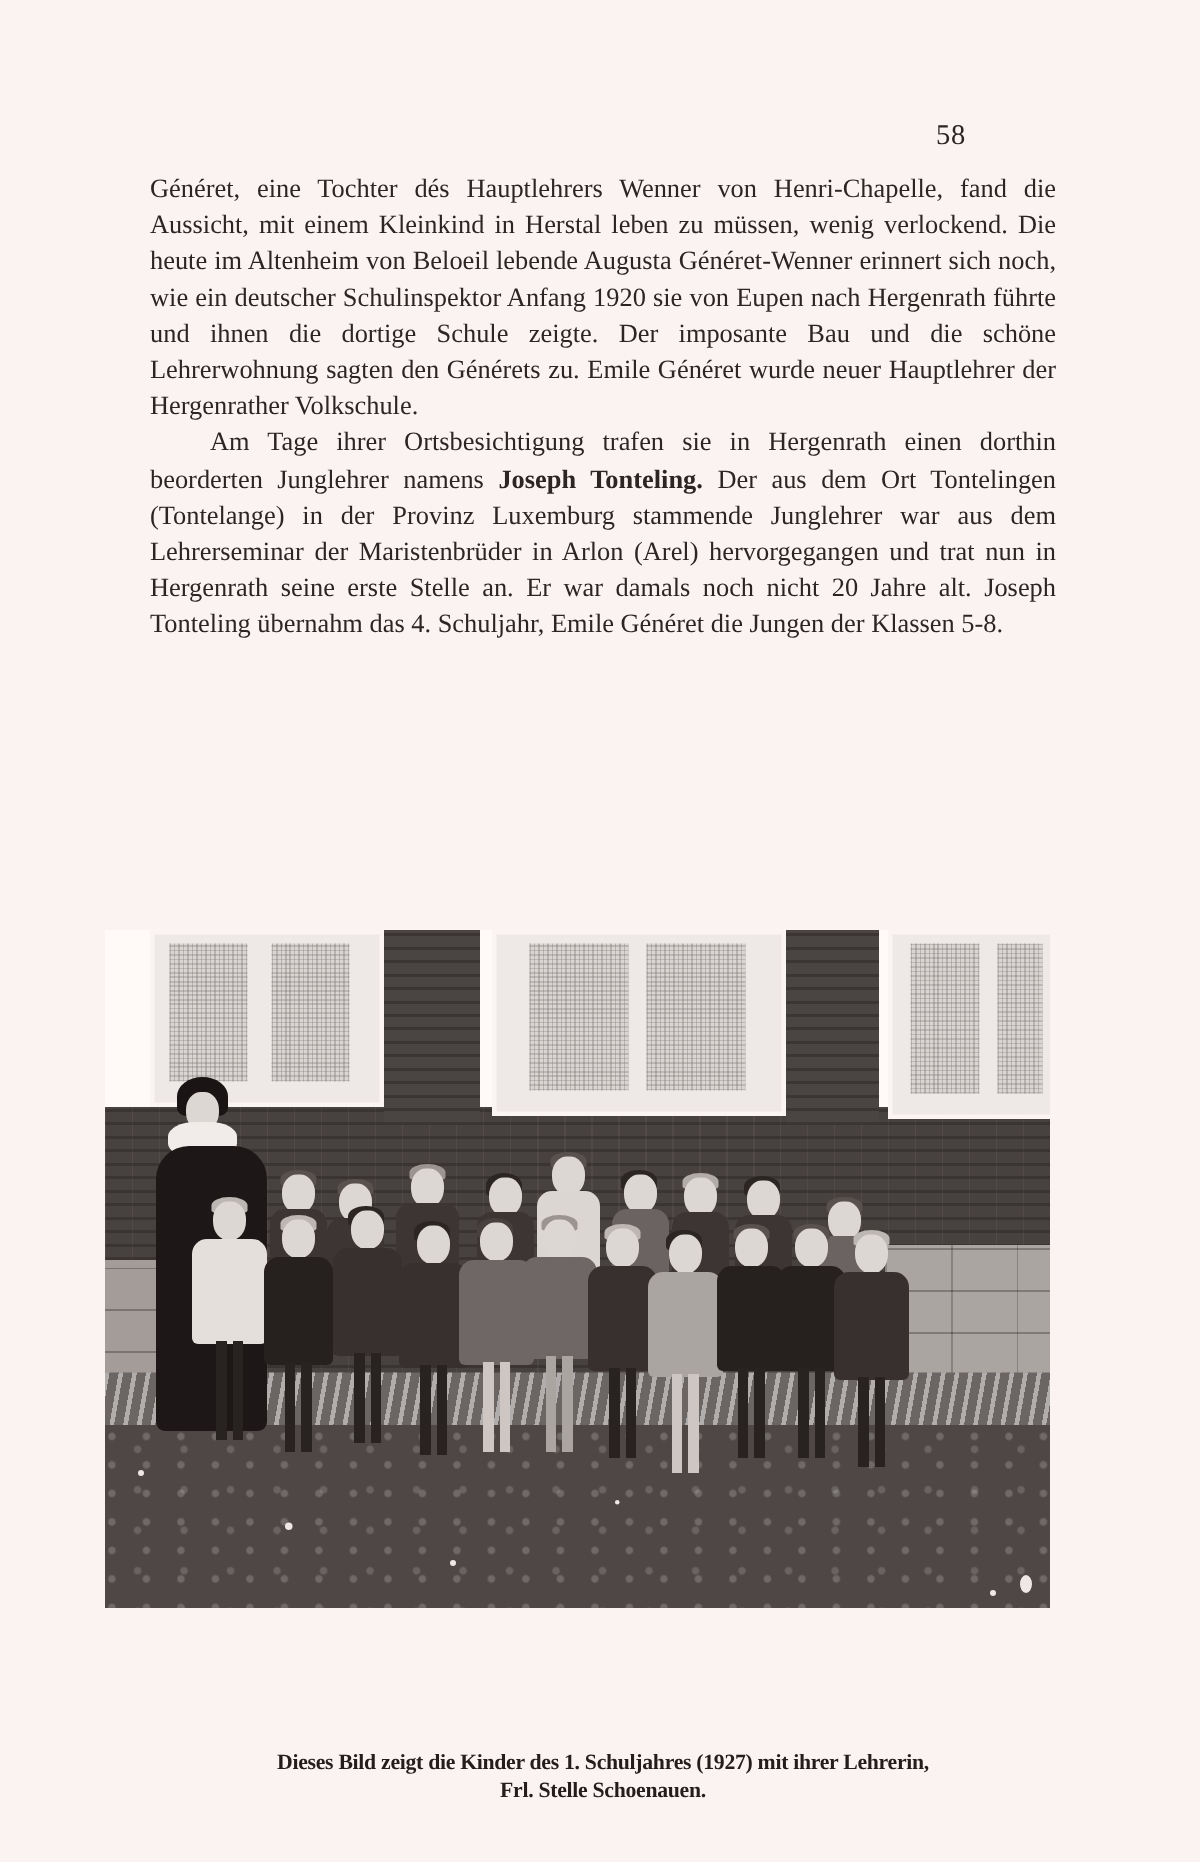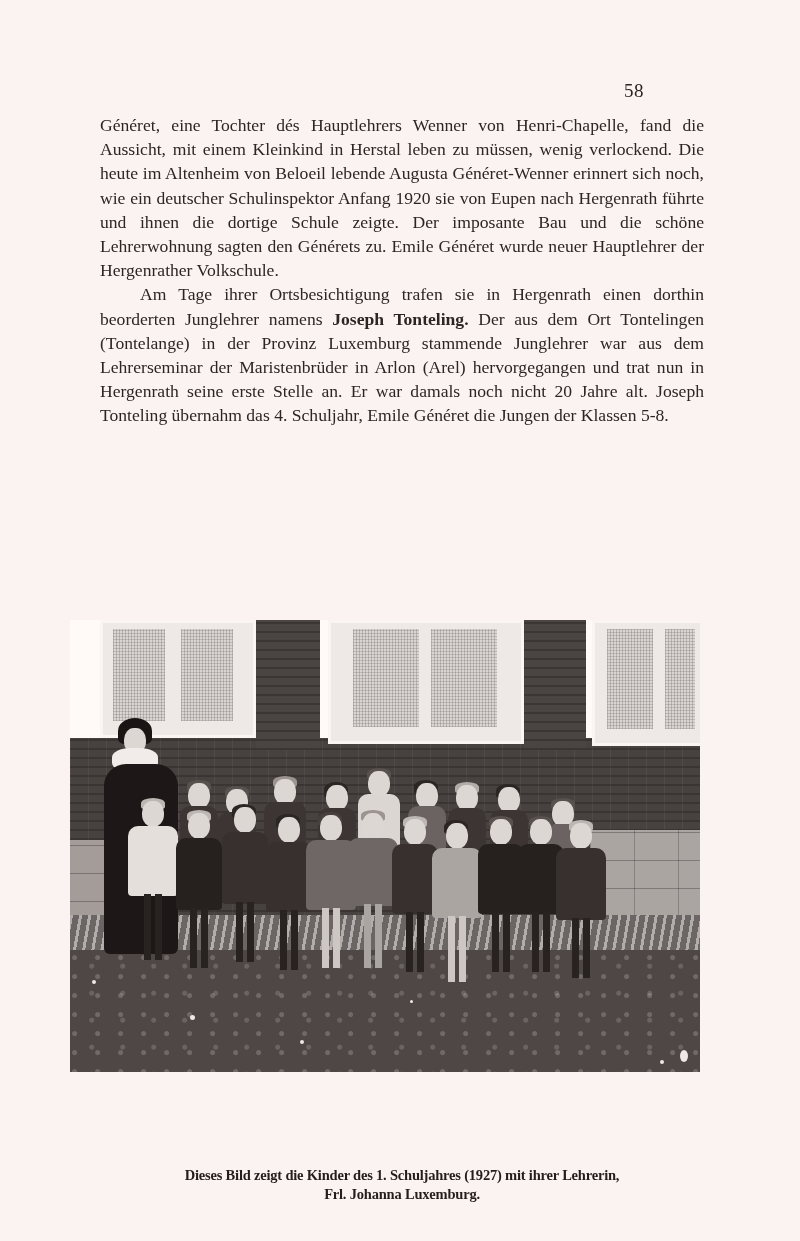--- a/index.html
+++ b/index.html
@@ -270,14 +270,14 @@
   <div class="speck" style="left:22px;top:360px;width:4px;height:4px;"></div>
   <div class="speck" style="left:120px;top:395px;width:5px;height:5px;"></div>
   <div class="speck" style="left:230px;top:420px;width:4px;height:4px;"></div>
   <div class="speck" style="left:340px;top:380px;width:3px;height:3px;"></div>
   <div class="speck" style="left:610px;top:430px;width:8px;height:12px;"></div>
   <div class="speck" style="left:590px;top:440px;width:4px;height:4px;"></div>
 </div>
 
 <div class="caption">
   <span>Dieses Bild zeigt die Kinder des 1. Schuljahres (1927) mit ihrer Lehrerin,</span>
-  <span>Frl. Johanna Luxemburg.</span>
+  <span>Frl. Stelle Schoenauen.</span>
 </div>
 
 </body></html>

